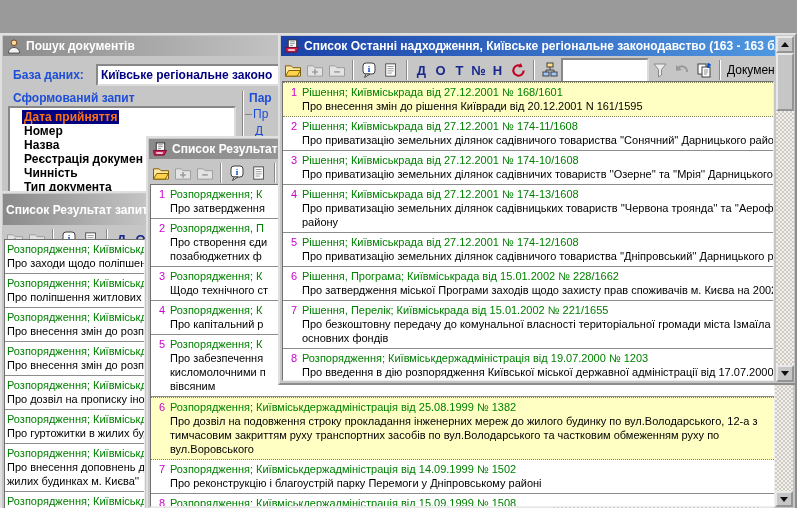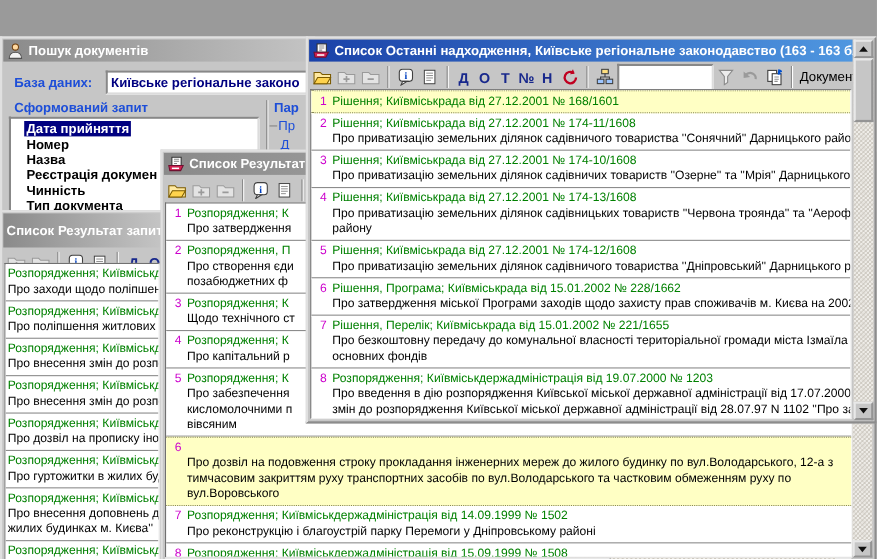--- a/index.html
+++ b/index.html
@@ -19,21 +19,21 @@
   .rhead{display:flex;font-size:11px;line-height:14px;white-space:nowrap;color:#008000;}
   .num{color:#cc00cc;width:14px;text-align:right;margin-right:5px;flex:none;}
   .rtitle{white-space:nowrap;}
   .rdesc{font-size:11px;line-height:14px;color:#000;padding-left:19px;white-space:nowrap;}
   .rdesc.nopad{padding-left:2px;}
   .nonum .rhead{padding-left:2px;}
   .label{font-weight:bold;font-size:12px;color:#1d4ed8;position:absolute;white-space:nowrap;}
   .sunken{background:#fff;border:2px inset #dcdcdc;box-sizing:border-box;}
   .qitem{font-weight:bold;font-size:12px;line-height:14px;padding-left:12px;white-space:nowrap;}
   .qitem span{padding:0 2px;}
-  .qitem.sel span{background:#000080;color:#ffffff;}
+  .qitem.sel span{background:#000080;color:#f97316;}
   .vline{position:absolute;width:0;border-left:1px solid #858585;border-right:1px solid #fff;}
   .sb{position:absolute;display:flex;box-sizing:border-box;}
   .sbtn{background:#c6c6c6;border:2px outset #e8e8e8;box-sizing:border-box;flex:none;
         display:flex;align-items:center;justify-content:center;}
   .checker{flex:1;background-color:#cfcbc3;
     background-image:linear-gradient(45deg,#f2f0ec 25%,transparent 25%,transparent 75%,#f2f0ec 75%),
                      linear-gradient(45deg,#f2f0ec 25%,transparent 25%,transparent 75%,#f2f0ec 75%);
     background-size:4px 4px;background-position:0 0,2px 2px;position:relative;}
   .thumb{position:absolute;background:#c6c6c6;border:2px outset #e8e8e8;box-sizing:border-box;}
   .t-up{width:0;height:0;border-left:4px solid transparent;border-right:4px solid transparent;border-bottom:5px solid #101010;}
@@ -285,20 +285,21 @@
             <span class="num">5</span>
             <span class="rtitle">Розпорядження; К</span>
           </div>
           <div class="rdesc">Про забезпечення</div>
           <div class="rdesc">кисломолочними п</div>
           <div class="rdesc">вівсяним</div>
         </div>
         <div class="lrow sel">
           <div class="rhead">
             <span class="num">6</span>
+            <span class="rtitle">Розпорядження; Київміськдержадміністрація від 25.08.1999  № 1382</span>
           </div>
           <div class="rdesc">Про дозвіл на подовження строку прокладання інженерних мереж до жилого будинку по вул.Володарського, 12-а з</div>
           <div class="rdesc">тимчасовим закриттям руху транспортних засобів по вул.Володарського та частковим обмеженням руху по</div>
           <div class="rdesc">вул.Воровського</div>
         </div>
         <div class="lrow">
           <div class="rhead">
             <span class="num">7</span>
             <span class="rtitle">Розпорядження; Київміськдержадміністрація від 14.09.1999  № 1502</span>
           </div>
@@ -444,20 +445,21 @@
         </span>
       <span class="tsep"></span>
       <span class="doclabel">Документ 1</span>
     </div>
     <div class="list" id="d-list" style="left:2px;top:46px;right:21px;bottom:2px;">
         <div class="lrow sel">
           <div class="rhead">
             <span class="num">1</span>
             <span class="rtitle">Рішення; Київміськрада від 27.12.2001  № 168/1601</span>
           </div>
+          <div class="rdesc">Про внесення змін до рішення Київради від 20.12.2001 N 161/1595</div>
         </div>
         <div class="lrow">
           <div class="rhead">
             <span class="num">2</span>
             <span class="rtitle">Рішення; Київміськрада від 27.12.2001  № 174-11/1608</span>
           </div>
           <div class="rdesc">Про приватизацію земельних ділянок садівничого товариства ''Сонячний'' Дарницького району</div>
         </div>
         <div class="lrow">
           <div class="rhead">

